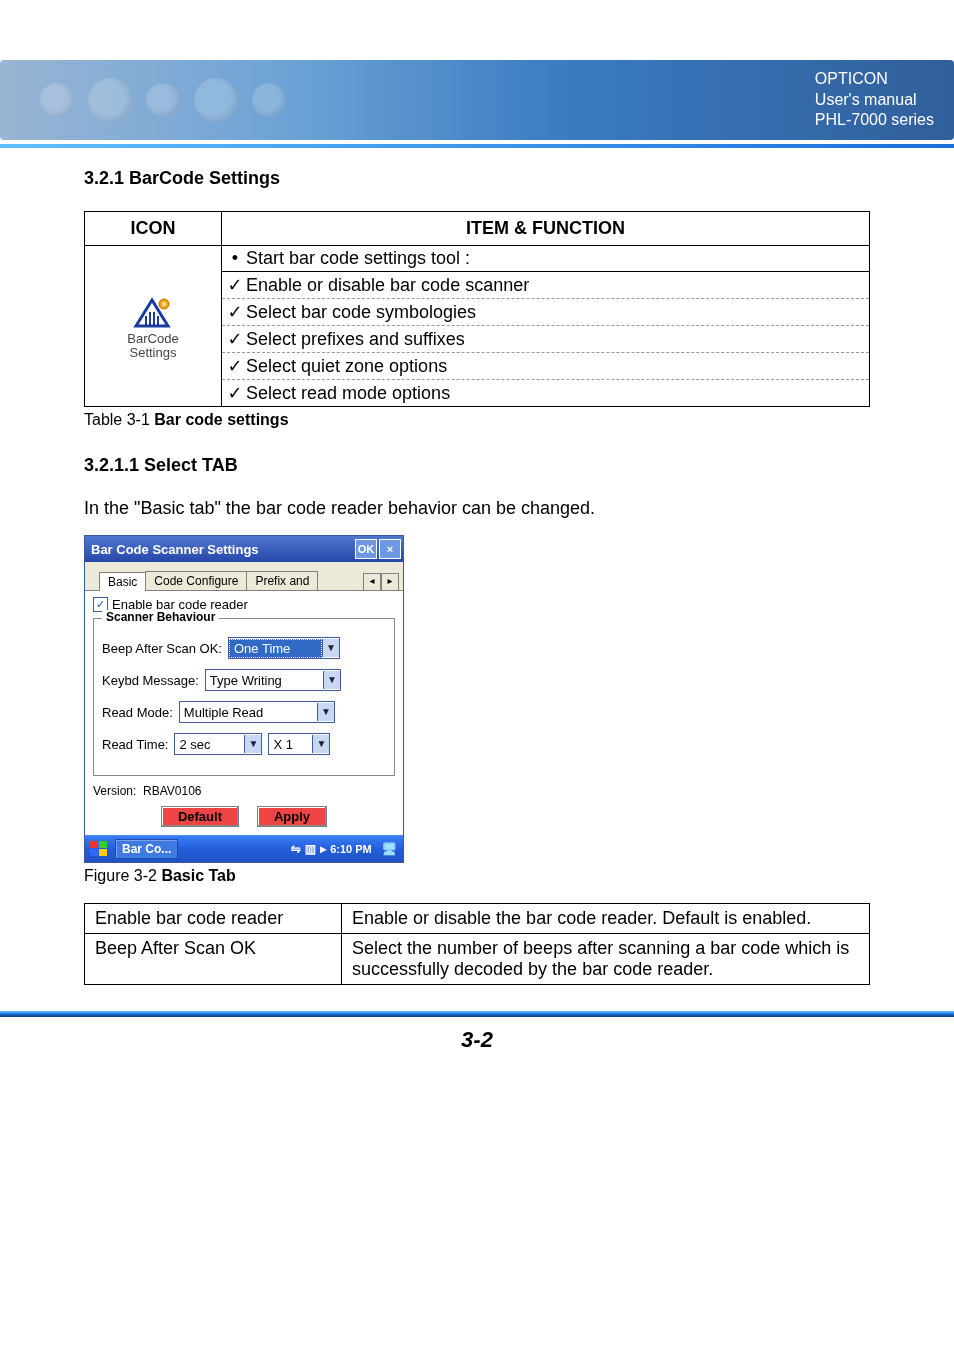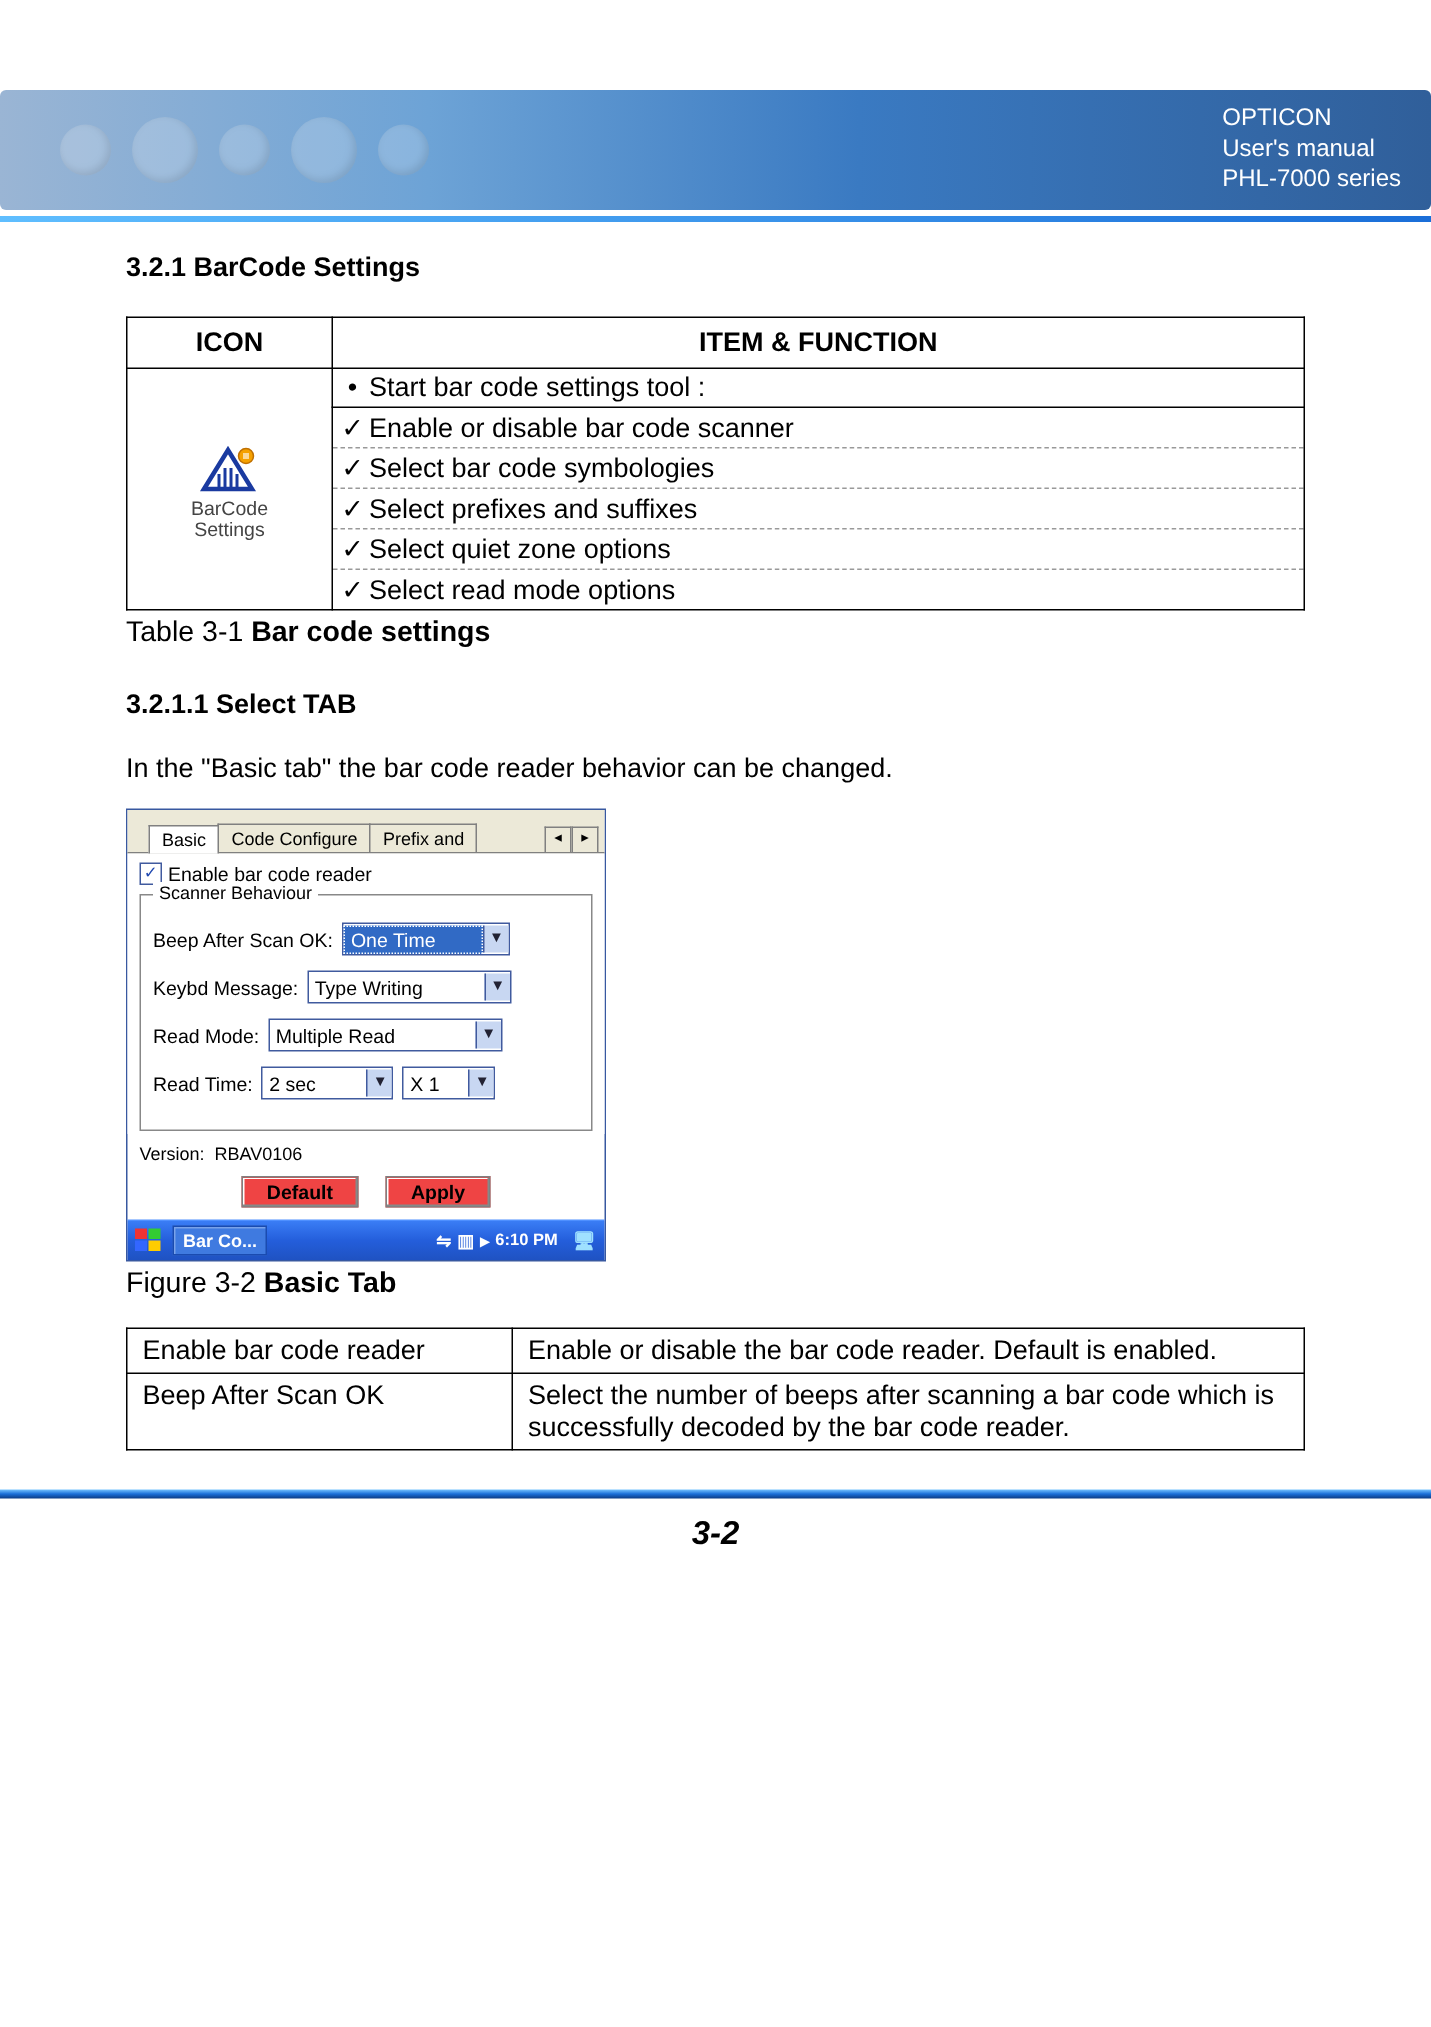--- a/index.html
+++ b/index.html
@@ -58,21 +58,21 @@
   .heading-2 {
     font-size: 18px;
     font-weight: bold;
     margin: 26px 0 22px 0;
   }
   .body-text {
     font-size: 18px;
     margin: 0 0 16px 0;
   }
   .caption {
-    font-size: 19px;
+    font-size: 16px;
     margin: 4px 0 0 0;
   }
   .caption .bold { font-weight:bold; }
   table.icon-table {
     border-collapse: collapse;
     width: 100%;
     margin: 0 0 4px 0;
   }
   table.icon-table th,
   table.icon-table td {
@@ -185,21 +185,21 @@
   }
   .ss-group {
     border:1px solid #888;
     margin:6px 0 0 0;
     padding:8px 8px 10px 8px;
     position:relative;
   }
   .ss-group .legend {
     position:absolute; top:-9px; left:8px;
     background:#fff; padding:0 4px;
-    font-weight:normal; font-size:12px;
+    font-weight:bold; font-size:12px;
   }
   .ss-row { display:flex; align-items:center; margin:10px 0; gap:6px; }
   .ss-row label { white-space:nowrap; }
   .ss-select {
     border:1px solid #405a9e; height:20px;
     display:flex; align-items:center; background:#fff;
   }
   .ss-select.sel-hl .val { background:#316ac5; color:#fff; border:1px dotted #fff; }
   .ss-select .val { padding:1px 4px; flex:1; }
   .ss-select .arrow {
@@ -312,20 +312,25 @@
   </tbody>
     </table>
   <p class="caption">
     <span>Table 3-1 </span><span class="bold">Bar code settings</span>
   </p>
 
   <div class="heading-2">3.2.1.1 Select TAB</div>
   <p class="body-text">In the "Basic tab" the bar code reader behavior can be changed.</p>
 
   <div class="screenshot">
+    <div class="ss-titlebar">
+      <span class="ttl">Bar Code Scanner Settings</span>
+      <span class="sq">OK</span>
+      <span class="sq">×</span>
+    </div>
     <div class="ss-tabs">
       <div class="ss-tab active">Basic</div>
       <div class="ss-tab">Code Configure</div>
       <div class="ss-tab">Prefix and</div>
       <div class="ss-scroll">
         <div class="sq2">◂</div>
         <div class="sq2">▸</div>
       </div>
     </div>
     <div class="ss-body">

